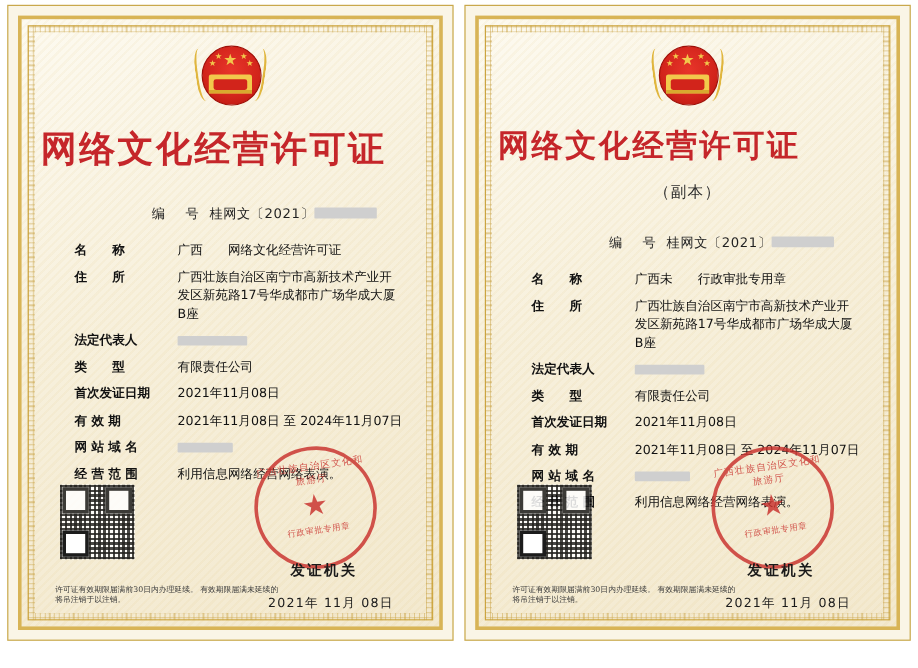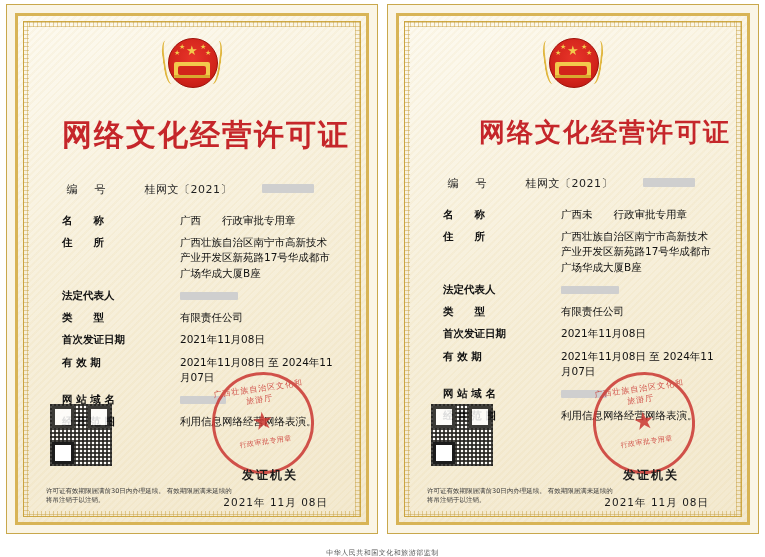--- a/index.html
+++ b/index.html
@@ -135,47 +135,46 @@
     top: 8px;
     width: 12px; height: 44px;
     border-left: 2px solid #e0b63e;
     border-radius: 40%;
   }
   .emblem .wheat-l { left: 3px; transform: rotate(-8deg); }
   .emblem .wheat-r { right: 3px; transform: rotate(8deg) scaleX(-1); }
 
   
   .title {
-    text-align: right;
+    text-align: left;
     color: #c5262a;
     font-family: "DejaVu Serif", "Liberation Serif", serif;
     font-weight: bold;
     letter-spacing: 2px;
-    margin-top: 21px;
+    margin-top: 10px;
   }
   .cert-left .title { font-size: 30px; }
   .cert-right .title { font-size: 26px; }
   .subtitle {
     text-align: center;
     color: #2b2b2b;
     font-size: 13px;
     margin-top: 12px;
     letter-spacing: 1px;
   }
 
   
   .serial-row {
     display: flex;
     justify-content: flex-end;
     align-items: baseline;
     font-size: 11px;
     color: #1f1f1f;
     margin-top: 26px;
     padding-right: 36px;
-    gap: 30px;
   }
   .serial-label { letter-spacing: 3px; margin-right: 6px; }
   .serial-value { letter-spacing: 0.5px; }
   .redact {
     display: inline-block;
     background: #cfcfcf;
     color: transparent;
     border-radius: 1px;
     filter: blur(0.6px);
     vertical-align: middle;
@@ -188,21 +187,20 @@
     margin-top: 16px;
     padding: 0 14px 0 28px;
   }
   .field {
     display: flex;
     align-items: flex-start;
     margin-bottom: 7px;
     font-size: 10.5px;
     color: #111;
     line-height: 1.45;
-    gap: 32px;
   }
   .f-label {
     width: 86px;
     flex: none;
     display: flex;
     justify-content: space-between;
     font-weight: bold;
     letter-spacing: 0px;
   }
   .f-label span { display: inline-block; }
@@ -355,21 +353,21 @@
           <span class="serial-value">桂网文〔2021〕</span>
           <span class="redact small" style="width:52px;"></span>
         </div>
 
         <div class="fields">
 
           <div class="field">
             <div class="f-label">
                 <span>名　　称</span>
               </div>
-            <div class="f-value">广西　　行政审批专用章</div>
+            <div class="f-value">广西　　网络文化经营许可证</div>
           </div>
 
           <div class="field">
             <div class="f-label">
                 <span>住　　所</span>
               </div>
             <div class="f-value">广西壮族自治区南宁市高新技术产业开发区新苑路17号华成都市广场华成大厦B座</div>
           </div>
 
           <div class="field">
@@ -457,20 +455,21 @@
             <div class="s s2">★</div>
             <div class="s s3">★</div>
             <div class="s s4">★</div>
             <div class="gate"></div>
             <div class="wheat-l"></div>
             <div class="wheat-r"></div>
           </div>
         </div>
 
         <div class="title">网络文化经营许可证</div>
+        <div class="subtitle">（副本）</div>
 
         <div class="serial-row">
           <span class="serial-label">编　号</span>
           <span class="serial-value">桂网文〔2021〕</span>
           <span class="redact small" style="width:52px;"></span>
         </div>
 
         <div class="fields">
 
           <div class="field">
@@ -550,14 +549,13 @@
           </div>
 
           <div class="note">许可证有效期限届满前30日内办理延续。
 有效期限届满未延续的将吊注销于以注销。</div>
         </div>
 
       </div>
     </div>
   </div>
 
-  <div class="footer-note">中华人民共和国文化和旅游部监制</div>
 </div>
 
 </body></html>

